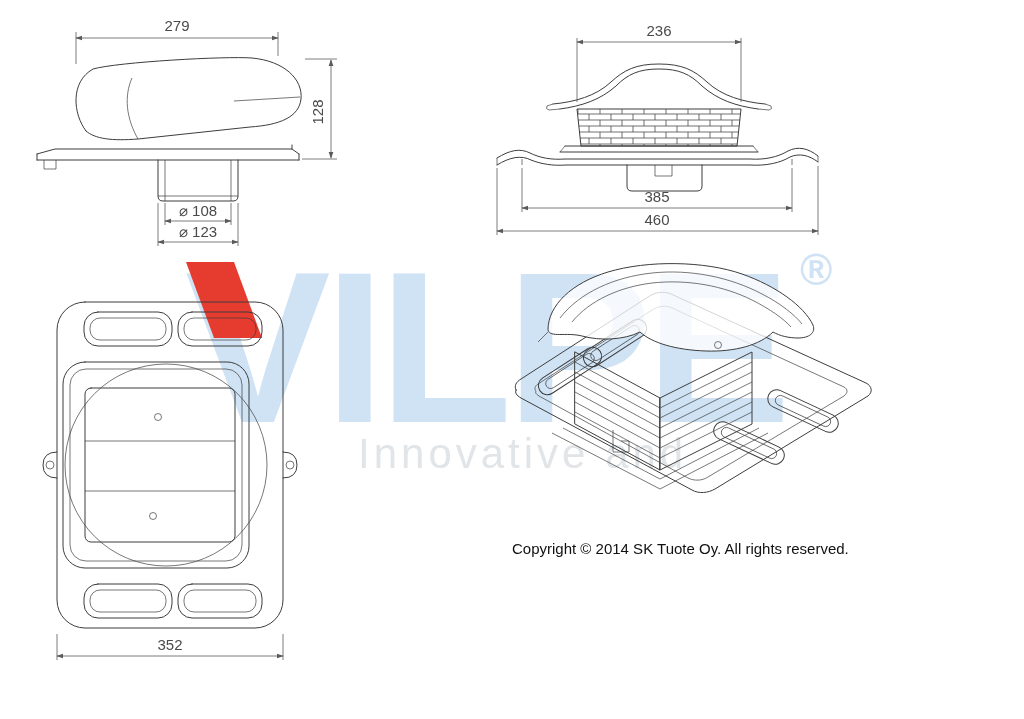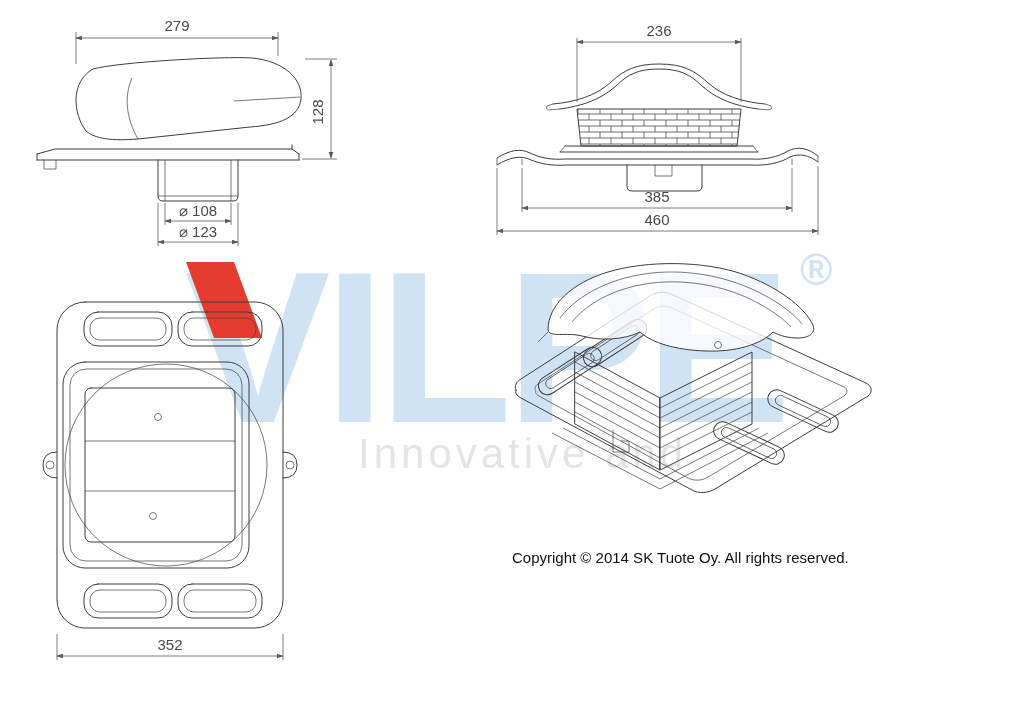--- a/index.html
+++ b/index.html
@@ -7,21 +7,21 @@
           font-family:"Liberation Sans",sans-serif;}
   svg{position:absolute;left:0;top:0;}
   .line{fill:none;stroke:var(--ink,#3d3d3d);stroke-width:1;stroke-linejoin:round;stroke-linecap:round;}
   .thin{fill:none;stroke:var(--ink,#3d3d3d);stroke-width:.7;stroke-linejoin:round;}
   .dim{fill:none;stroke:var(--dimension,#5a5a5a);stroke-width:.8;}
   .dimtxt{font:15px "Liberation Sans",sans-serif;fill:#4a4a4a;}
   .brand{font-family:"Liberation Sans",sans-serif;font-weight:bold;fill:var(--brand_blue,#cfe3f5);letter-spacing:-6px;}
   .brand-reg{font-family:"Liberation Sans",sans-serif;font-weight:bold;fill:var(--brand_blue,#cfe3f5);}
   .tagline{font-family:"Liberation Sans",sans-serif;font-weight:300;fill:var(--tagline_gray,#e2e5e8);letter-spacing:4px;}
   .accent{fill:var(--brand_red,#e63c30);stroke:none;}
-  .copyright{position:absolute;left:512px;top:540px;font:15px "Liberation Sans",sans-serif;color:var(--text,#111111);margin-top:9px;}
+  .copyright{position:absolute;left:512px;top:540px;font:15px "Liberation Sans",sans-serif;color:var(--text,#111111);}
   .sheet{fill:#ffffff;fill-opacity:.78;stroke:var(--ink,#3d3d3d);stroke-width:1;stroke-linejoin:round;}
 </style>
 </head>
 <body>
 
 <div class="canvas">
 
 <svg width="1024" height="719" viewBox="0 0 1024 719">
   <defs>
     <marker id="arr" viewBox="0 0 10 10" refX="9" refY="5" markerWidth="9" markerHeight="9" orient="auto-start-reverse">

